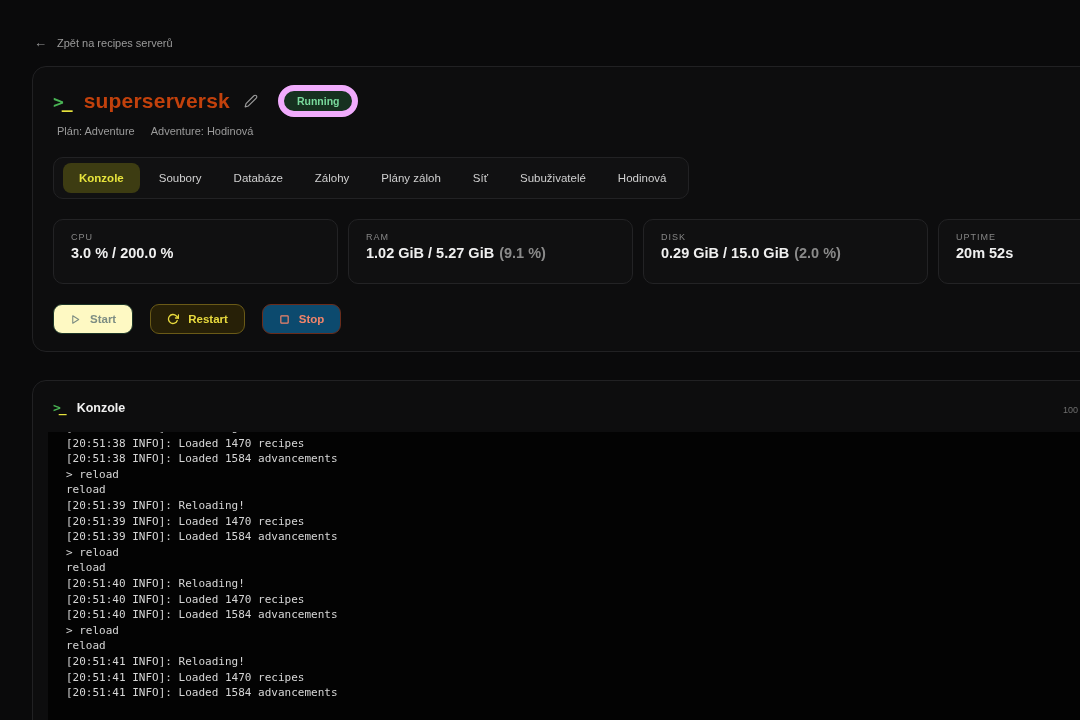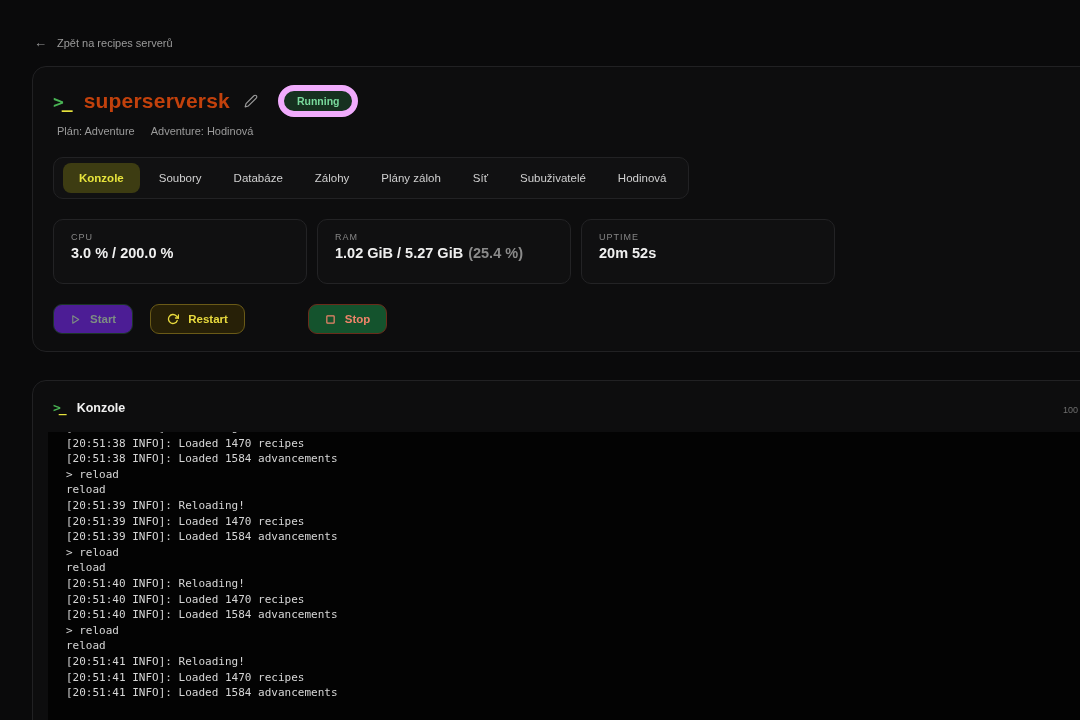--- a/index.html
+++ b/index.html
@@ -65,43 +65,43 @@
   .tab.active {
     background:#3d3c12; color:#e8e43c; font-weight:bold; padding:9px 16px;
   }
 
   
   .stats-row {
     position:absolute; left:20px; top:152px;
     display:flex; gap:10px;
   }
   .stat-card {
-    width:254px; height:65px;
+    width:285px; height:65px;
     background:#101011; border:1px solid #232325; border-radius:10px;
     padding:12px 17px;
   }
   .stat-label { font-size:9px; color:#868686; letter-spacing:1px; }
   .stat-value { margin-top:3px; font-size:14.5px; font-weight:bold; color:#f0f0f0; }
   .stat-extra { color:#8a8a8a; margin-left:5px; }
 
   
   .actions-row {
     position:absolute; left:20px; top:237px;
     display:flex; gap:17px;
   }
   .btn {
     display:inline-flex; align-items:center; gap:9px;
     font-size:11.5px; font-weight:bold;
     padding:8px 16px; border-radius:9px; cursor:pointer;
     border:1px solid transparent;
   }
   .btn svg { display:block; }
-  .btn-start { background:#4c1d95; color:#7d8d83; border-color:#1c3527;text-align:center; }
+  .btn-start { background:#fef9c3; color:#7d8d83; border-color:#1c3527;text-align:center; }
   .btn-restart { background:#272007; color:#e8da3e; border-color:#6a5a17; }
-  .btn-stop { background:#14532d; color:#f0846a; border-color:#6a2c1b;margin-left:46px; }
+  .btn-stop { background:#0c4a6e; color:#f0846a; border-color:#6a2c1b; }
 
   
   .console-card {
     position:absolute; left:32px; top:380px; width:1210px; height:360px;
     background:#0d0d0e; border:1px solid #212123; border-radius:14px;
   }
   .console-header {
     position:absolute; left:20px; top:19px;
     display:flex; align-items:center; gap:11px;
   }
@@ -161,21 +161,25 @@
       <div class="tab">Hodinová</div>
     </div>
 
   <div class="stats-row" id="stats">
       <div class="stat-card">
         <div class="stat-label">CPU</div>
         <div class="stat-value"><span>3.0 % / 200.0 %</span></div>
       </div>
       <div class="stat-card">
         <div class="stat-label">RAM</div>
-        <div class="stat-value"><span>1.02 GiB / 5.27 GiB</span><span class="stat-extra">(25.4 %)</span></div>
+        <div class="stat-value"><span>1.02 GiB / 5.27 GiB</span><span class="stat-extra">(9.1 %)</span></div>
+      </div>
+      <div class="stat-card">
+        <div class="stat-label">DISK</div>
+        <div class="stat-value"><span>0.29 GiB / 15.0 GiB</span><span class="stat-extra">(2.0 %)</span></div>
       </div>
       <div class="stat-card">
         <div class="stat-label">UPTIME</div>
         <div class="stat-value"><span>20m 52s</span></div>
       </div>
     </div>
 
   <div class="actions-row">
     <div class="btn btn-start">
       <svg width="11" height="11" viewBox="0 0 24 24" fill="none" stroke="currentColor" stroke-width="2.4" stroke-linejoin="round">

